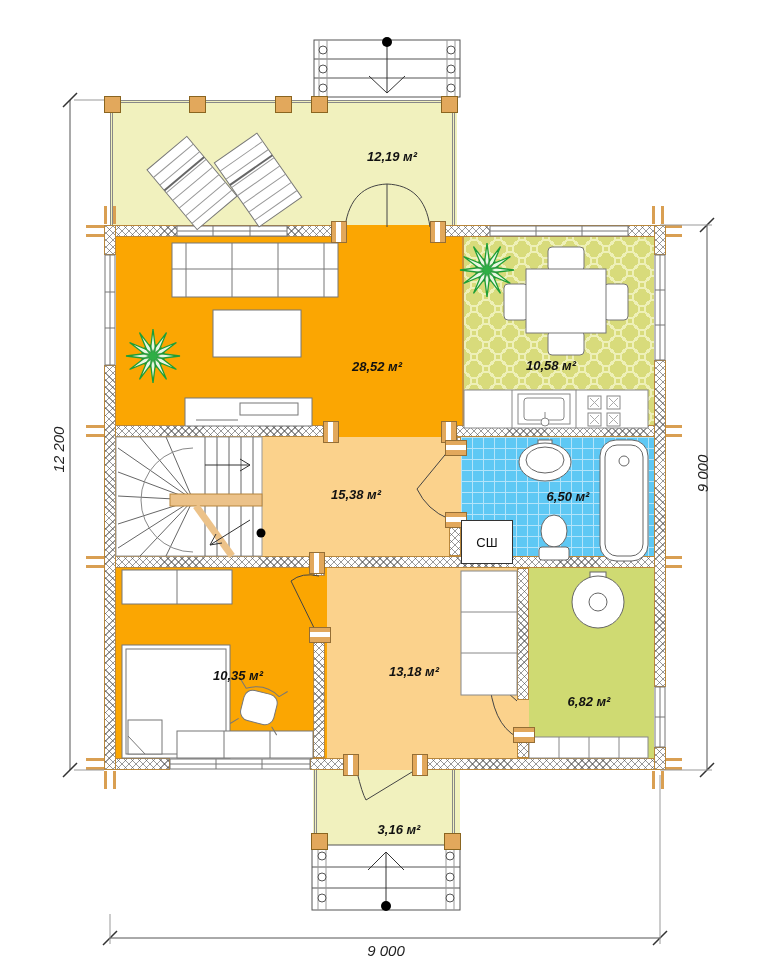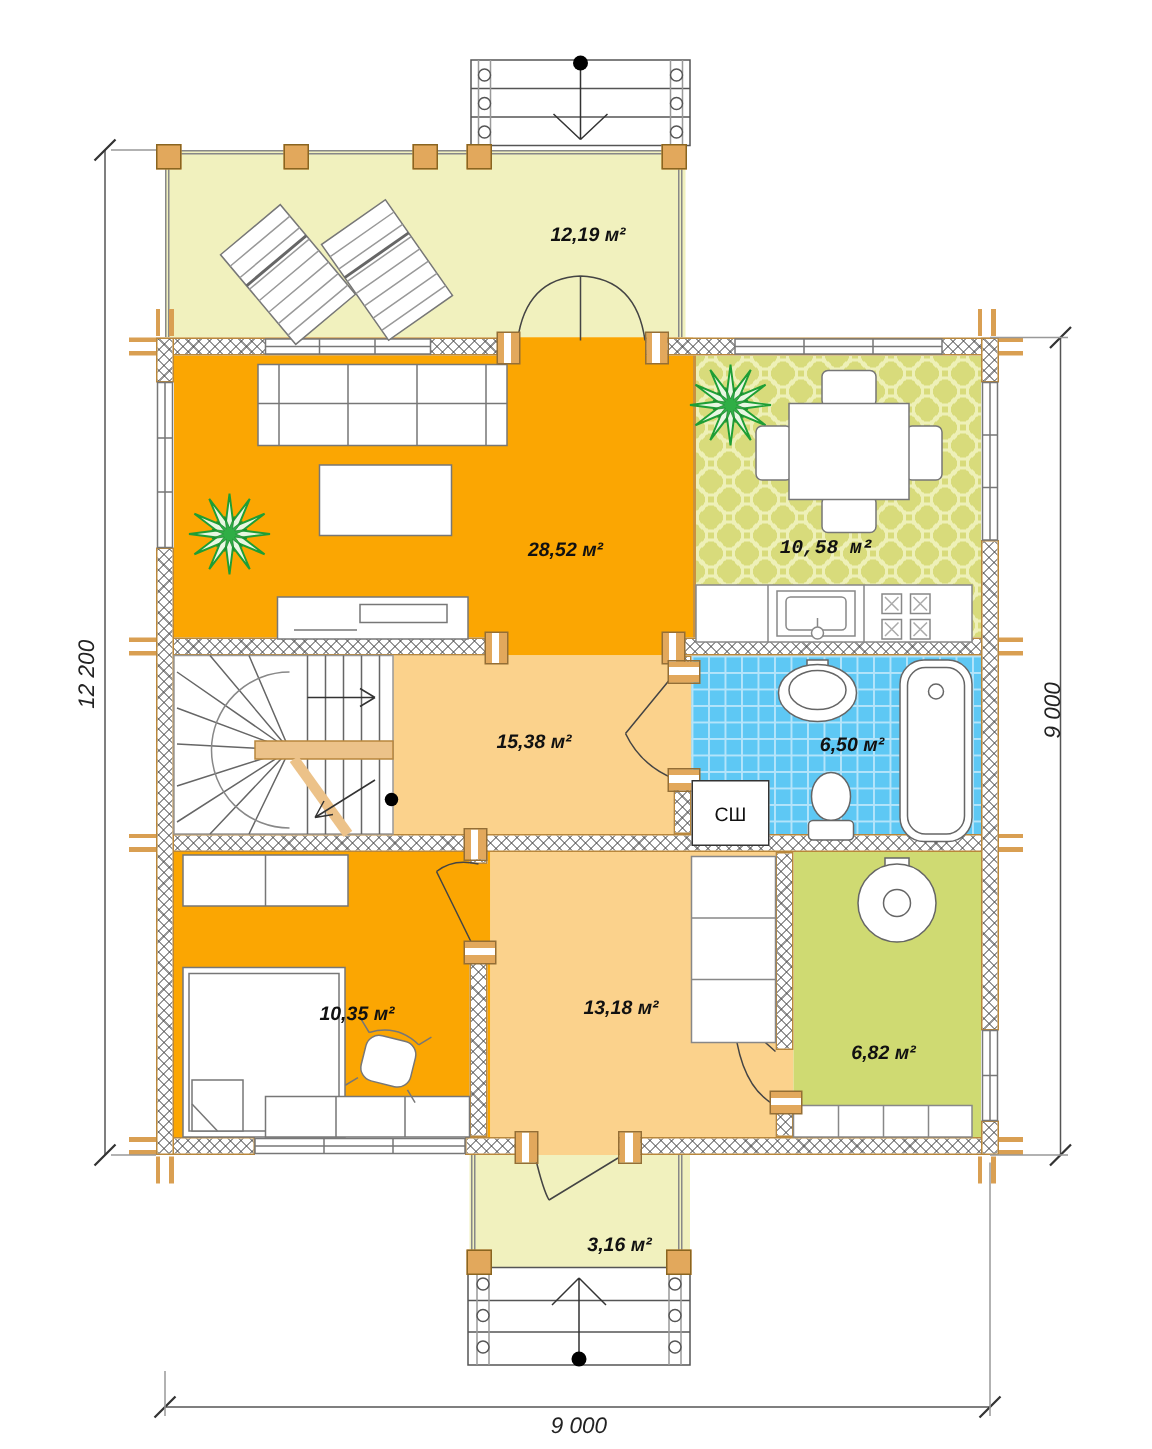--- a/index.html
+++ b/index.html
@@ -322,25 +322,25 @@
       <path d="M700,232 L714,218 M700,777 L714,763" stroke="#333" stroke-width="1.5"></path>
       <path d="M660,225 H712 M660,770 H712" stroke="#999"></path>
       <path d="M110,938 H660"></path>
       <path d="M103,945 L117,931 M653,945 L667,931" stroke="#333" stroke-width="1.5"></path>
       <path d="M110,914 V944 M660,775 V944" stroke="#999"></path>
     </g>
   </svg>
 
   <div class="area-label" style="left:372px;top:157px;margin-left:20px;">12,19 м²</div>
   <div class="area-label" style="left:377px;top:367px;">28,52 м²</div>
-  <div class="area-label" style="left:551px;top:366px;font-family:Liberation Mono, monospace;">10,58 м²</div>
+  <div class="area-label" style="left:551px;top:366px;">10,58 м²</div>
   <div class="area-label" style="left:356px;top:495px;">15,38 м²</div>
   <div class="area-label" style="left:568px;top:497px;">6,50 м²</div>
   <div class="area-label" style="left:238px;top:676px;">10,35 м²</div>
   <div class="area-label" style="left:414px;top:672px;">13,18 м²</div>
   <div class="area-label" style="left:589px;top:678px;margin-top:24px;">6,82 м²</div>
-  <div class="area-label" style="left:413px;top:830px;">3,16 м²</div>
+  <div class="area-label" style="left:399px;top:830px;">3,16 м²</div>
 
   <div class="dim-label rot" style="left:26px;top:442px;width:64px;">12 200</div>
   <div class="dim-label rot" style="left:672px;top:466px;width:60px;">9 000</div>
   <div class="dim-label" style="left:346px;top:943px;width:80px;">9 000</div>
 
 </div>
 
 </body></html>

